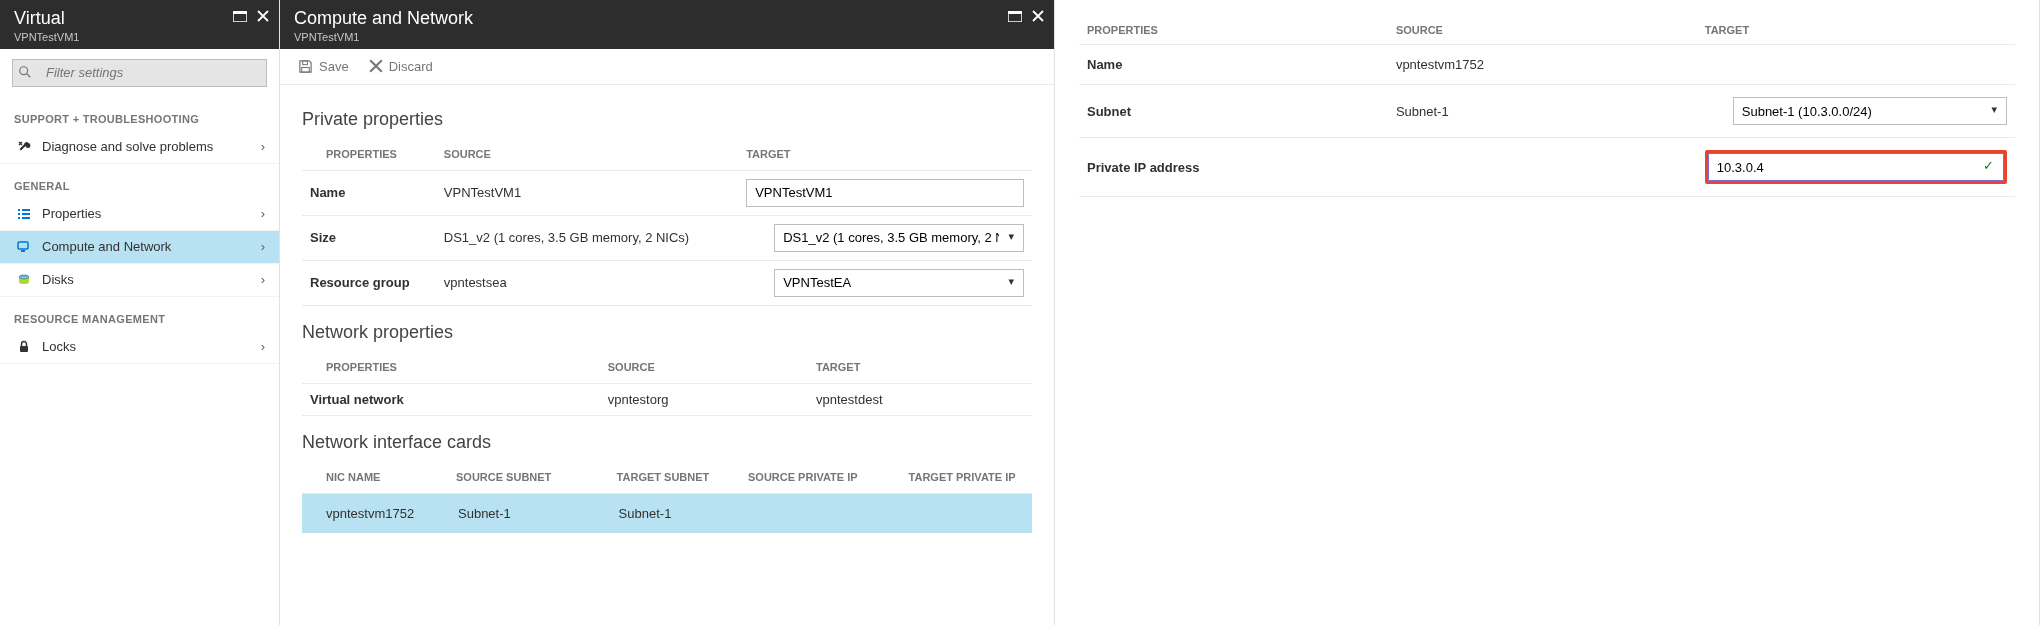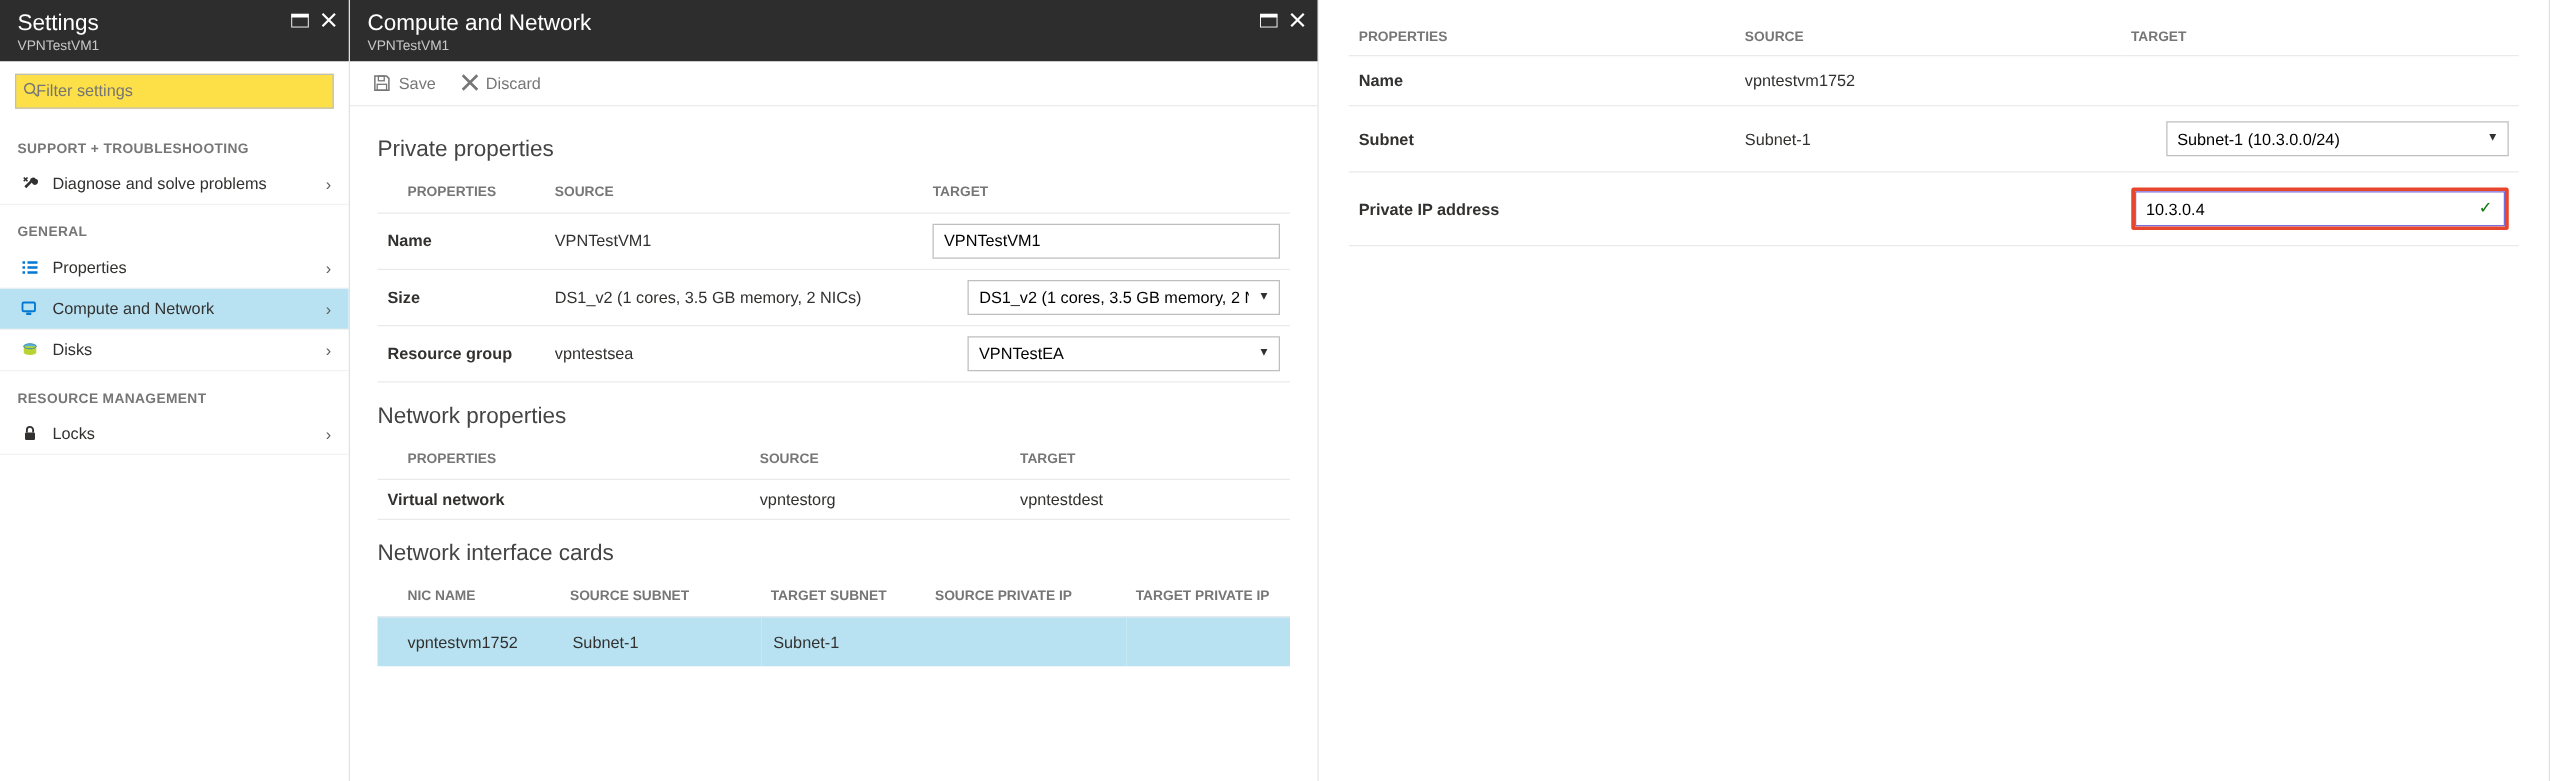--- a/index.html
+++ b/index.html
@@ -11,25 +11,25 @@
   .blade-header { background: #2d2d2d; color: #fff; display: flex; align-items: flex-start; padding: 8px 10px 6px 14px; justify-content: space-between; }
   .blade-title-wrap { display: flex; flex-direction: column; }
   .blade-title { font-size: 18px; font-weight: 400; line-height: 1.2; }
   .blade-subtitle { font-size: 11px; color: #c8c8c8; margin-top: 1px; }
   .blade-controls { display: flex; gap: 10px; align-items: center; padding-top: 2px;}
   .blade-controls svg { fill: #fff; }
   .blade-body { flex: 1; overflow: auto; }
 
   
   .filter-box { margin: 10px 12px; }
-  .filter-input { width: 100%; padding: 4px 28px 4px 16px; border: 1px solid #bebebe; color: #767676; height: 28px; font-size: 13px; background:#fde047; }
+  .filter-input { width: 100%; padding: 4px 28px 4px 33px; border: 1px solid #bebebe; font-style: italic; color: #767676; height: 28px; font-size: 13px; background:#e5e5e5; }
   .filter-wrap { position: relative; }
   .filter-icon { position: absolute; left: 6px; top: 6px; }
   .section-label { font-size: 11px; color: #767676; font-weight: 700; letter-spacing: .3px; padding: 16px 14px 6px; }
-  .nav-row { display: flex; align-items: flex-end; padding: 8px 14px 8px 16px; cursor: pointer; border-bottom: 1px solid #f3f2f1; justify-content: space-between; }
+  .nav-row { display: flex; align-items: flex-start; padding: 8px 14px 8px 16px; cursor: pointer; border-bottom: 1px solid #f3f2f1; justify-content: space-between; }
   .nav-row.active { background: #b8e2f2; }
   .nav-left { display: flex; gap: 10px; align-items: center; }
   .nav-left .icon { width: 16px; display:flex; justify-content:center;}
   .chev { color: #605e5c; }
 
   
   .toolbar { display: flex; gap: 20px; padding: 10px 18px; color: #767676; border-bottom: 1px solid #eaeaea;}
   .tool-btn { display: flex; align-items: center; gap: 6px; cursor: pointer; }
   .cn-body { padding: 8px 22px 18px; }
   .sec-title { font-size: 18px; font-weight: 400; color: #444; margin: 16px 0 8px; }
@@ -55,21 +55,21 @@
   .input-ok input { width: 100%; height: 28px; border: 1px solid #7c6cd7; padding: 2px 26px 2px 8px; font-size: 13px; }
   .input-ok::after { content:"✓"; color:#107c10; position:absolute; right:10px; top:5px; font-size:13px;}
   svg { display: block; }
 </style>
 </head>
 <body>
 
 <div class="panel panel-settings">
   <div class="blade-header">
     <div class="blade-title-wrap">
-      <div class="blade-title">Settings</div>
+      <div class="blade-title">Virtual</div>
       <div class="blade-subtitle">VPNTestVM1</div>
     </div>
     <div class="blade-controls">
       <span>
           <svg width="14" height="11" viewBox="0 0 14 11">
             <rect x="0" y="0" width="14" height="11" fill="none" stroke="#fff" stroke-width="1.5"></rect>
             <rect x="0" y="0" width="14" height="3" fill="#fff"></rect>
           </svg>
         </span>
       <span>

